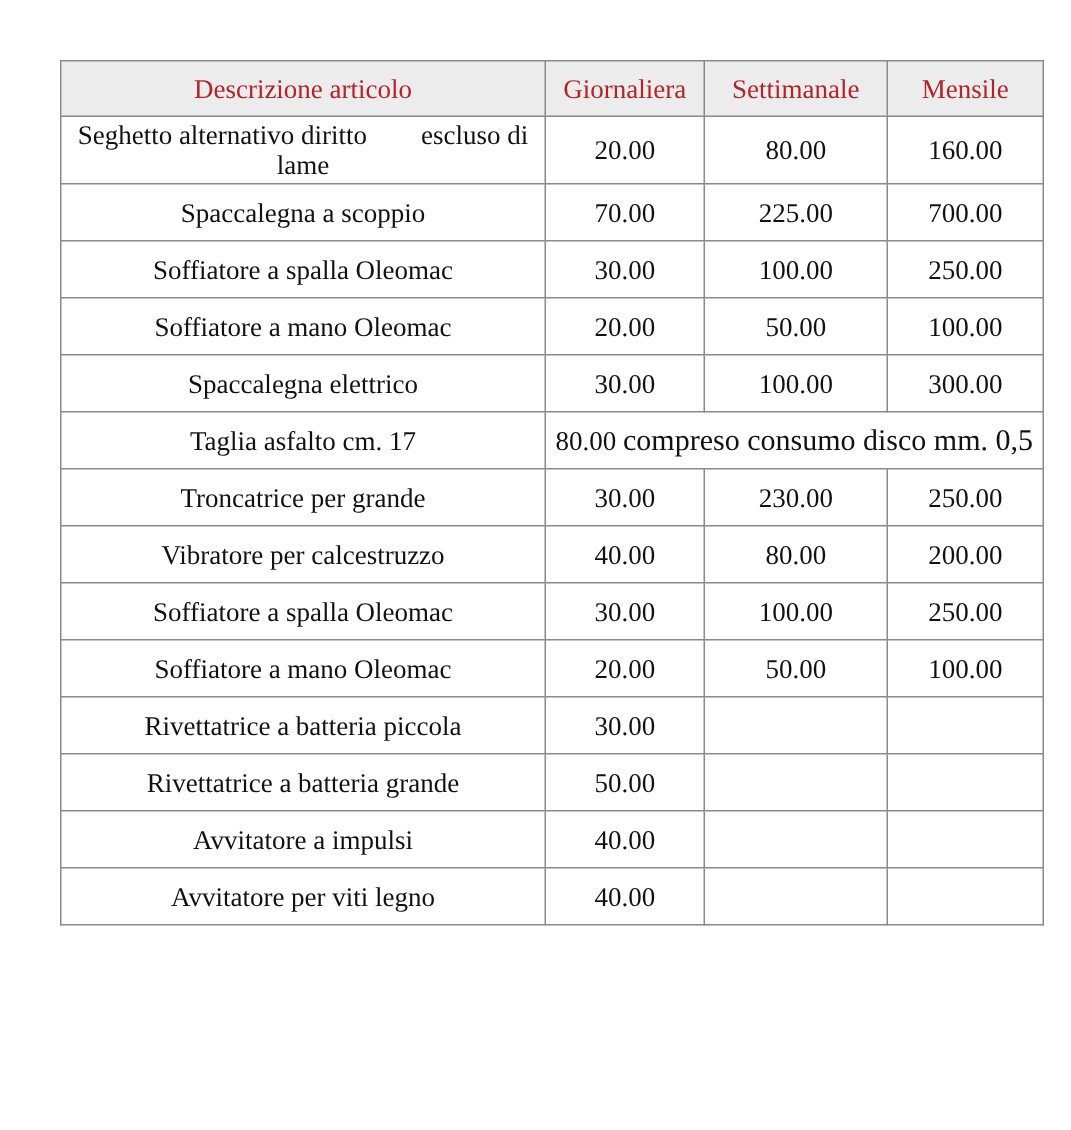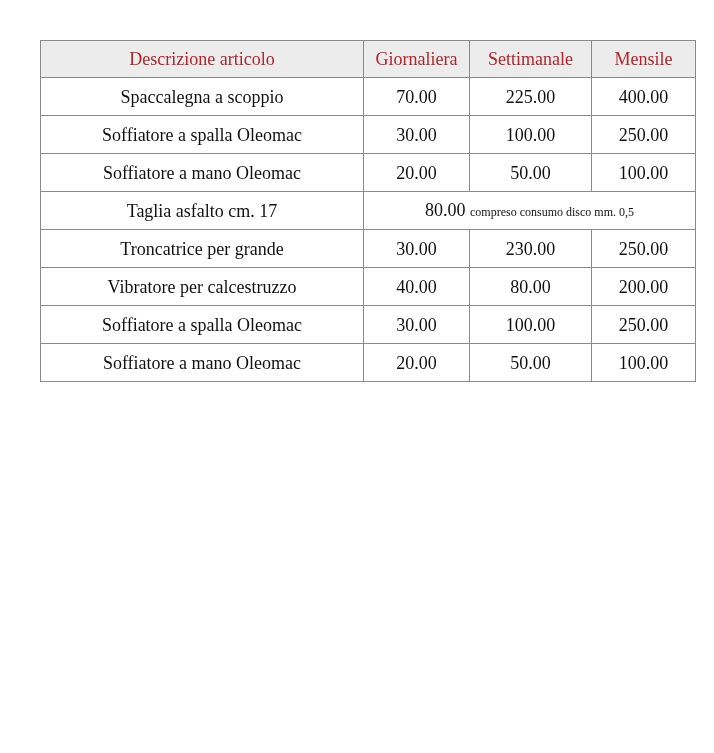--- a/index.html
+++ b/index.html
@@ -9,58 +9,70 @@
     width: 574px; border-collapse: collapse; table-layout: fixed; margin-left: 12px;
   }
   td, th {
     border: 1.5px solid #8a8a8a; text-align: center; vertical-align: middle;
     font-size: 18px; font-weight: normal; padding: 0; line-height: 20px;
   }
   th { background: #ececec; color: #b5232a; height: 36px; }
   td { height: 37px; }
   tr.first td { height: 44px; }
   .c1 { width: 323px; } .c2 { width: 106px; } .c3 { width: 122px; } .c4 { width: 104px; }
-  .note { font-size: 12px; }
+  .note { font-size: 20px; }
 </style>
 </head>
 <body>
 
 <table>
   <colgroup>
       <col class="c1">
       <col class="c2">
       <col class="c3">
       <col class="c4">
     </colgroup>
   <thead>
     <tr>
       <th>Descrizione articolo</th>
       <th>Giornaliera</th>
       <th>Settimanale</th>
       <th>Mensile</th>
     </tr>
   </thead>
   <tbody id="tbody">
+      <tr class="first">
+        <td>Seghetto alternativo diritto &nbsp;&nbsp;&nbsp;&nbsp;&nbsp;&nbsp; escluso di lame</td>
+        <td>20.00</td>
+        <td>80.00</td>
+        <td>160.00</td>
+      </tr>
       <tr>
         <td>Spaccalegna a scoppio</td>
         <td>70.00</td>
         <td>225.00</td>
-        <td>400.00</td>
+        <td>700.00</td>
       </tr>
       <tr>
         <td>Soffiatore a spalla Oleomac</td>
         <td>30.00</td>
         <td>100.00</td>
         <td>250.00</td>
       </tr>
       <tr>
         <td>Soffiatore a mano Oleomac</td>
         <td>20.00</td>
         <td>50.00</td>
         <td>100.00</td>
+      </tr>
+      <tr>
+        <td>Spaccalegna elettrico</td>
+        <td>30.00</td>
+        <td>100.00</td>
+        <td>300.00</td>
       </tr>
       <tr>
         <td>Taglia asfalto cm. 17</td>
         <td colspan="3"><span>80.00</span> <span class="note">compreso consumo disco mm. 0,5</span></td>
       </tr>
       <tr>
         <td>Troncatrice per grande</td>
         <td>30.00</td>
         <td>230.00</td>
         <td>250.00</td>
@@ -76,14 +88,38 @@
         <td>30.00</td>
         <td>100.00</td>
         <td>250.00</td>
       </tr>
       <tr>
         <td>Soffiatore a mano Oleomac</td>
         <td>20.00</td>
         <td>50.00</td>
         <td>100.00</td>
       </tr>
+      <tr>
+        <td>Rivettatrice a batteria piccola</td>
+        <td>30.00</td>
+        <td></td>
+        <td></td>
+      </tr>
+      <tr>
+        <td>Rivettatrice a batteria grande</td>
+        <td>50.00</td>
+        <td></td>
+        <td></td>
+      </tr>
+      <tr>
+        <td>Avvitatore a impulsi</td>
+        <td>40.00</td>
+        <td></td>
+        <td></td>
+      </tr>
+      <tr>
+        <td>Avvitatore per viti legno</td>
+        <td>40.00</td>
+        <td></td>
+        <td></td>
+      </tr>
     </tbody>
 </table>
 
 </body></html>

